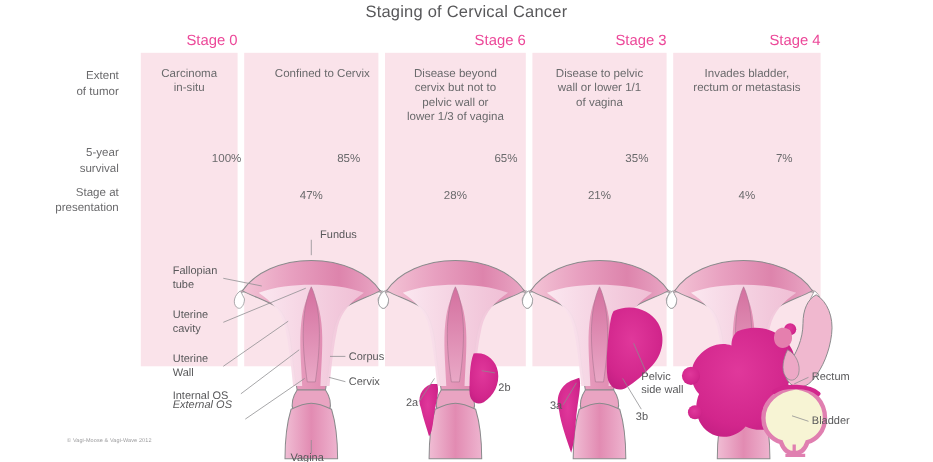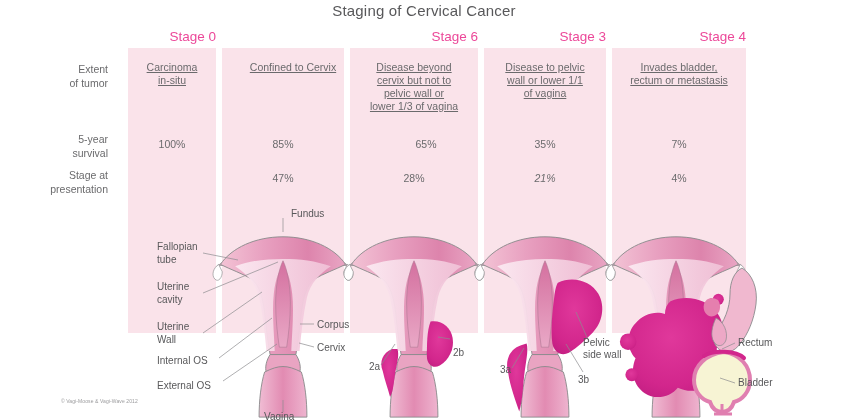--- a/index.html
+++ b/index.html
@@ -14,22 +14,22 @@
     font-size:15px;color:#58585a;letter-spacing:.2px;
   }
   .col-head{
     position:absolute;top:29px;text-align:right;font-size:13.5px;color:#ec4899;
   }
   .band{position:absolute;top:48px;height:285px;background:#fae3ea;}
   .cell{
     position:absolute;text-align:center;font-size:10.5px;color:#6a6a6c;
     line-height:13px;
   }
-  .cell.r0{top:61px;text-decoration:underline;}
-  .cell.r1{top:138px;}
+  .cell.r0{top:61px;}
+  .cell.r1{top:138px;padding-left:34px;}
   .cell.r2{top:172px;}
   .rowlab{
     position:absolute;text-align:right;font-size:10.5px;color:#6a6a6c;
     line-height:14px;width:96px;left:12px;
   }
   .anno{position:absolute;font-size:10px;color:#58585a;line-height:13px;white-space:nowrap;}
   svg{position:absolute;left:0;top:0;}
   .lead{stroke:#8d8d8f;stroke-width:.7;fill:none;}
 </style>
 </head>
@@ -78,21 +78,21 @@
 
   <div class="cell r1" style="left:128px;width:88px;">100%</div>
   <div class="cell r1" style="left:222px;width:122px;">85%</div>
   <div class="cell r1" style="left:350px;width:152px;">65%</div>
   <div class="cell r1" style="left:484px;width:122px;">35%</div>
   <div class="cell r1" style="left:612px;width:134px;">7%</div>
 
   <div class="cell r2" style="left:128px;width:88px;"></div>
   <div class="cell r2" style="left:222px;width:122px;">47%</div>
   <div class="cell r2" style="left:350px;width:128px;">28%</div>
-  <div class="cell r2" style="left:484px;width:122px;font-style:italic;">21%</div>
+  <div class="cell r2" style="left:484px;width:122px;">21%</div>
   <div class="cell r2" style="left:612px;width:134px;">4%</div>
 
   <svg width="848" height="420">
     <defs>
       <linearGradient id="gBody" x1="0" y1="0" x2="1" y2="0">
         <stop offset="0%" stop-color="#f3c3d5"></stop>
         <stop offset="35%" stop-color="#e8a0c0"></stop>
         <stop offset="70%" stop-color="#dd84ac"></stop>
         <stop offset="100%" stop-color="#e9a6c4"></stop>
       </linearGradient>
@@ -243,21 +243,21 @@
   </svg>
 
   <div class="anno" style="left:267px;top:207px;margin-left:24px;">Fundus</div>
   <div class="anno" style="left:157px;top:240px;white-space:pre-line;text-align:left;">Fallopian
 tube</div>
   <div class="anno" style="left:157px;top:280px;white-space:pre-line;text-align:left;">Uterine
 cavity</div>
   <div class="anno" style="left:157px;top:320px;white-space:pre-line;text-align:left;">Uterine
 Wall</div>
   <div class="anno" style="left:157px;top:354px;">Internal OS</div>
-  <div class="anno" style="left:157px;top:379px;">External OS</div>
+  <div class="anno" style="left:157px;top:362px;font-style:italic;">External OS</div>
   <div class="anno" style="left:317px;top:318px;">Corpus</div>
   <div class="anno" style="left:317px;top:341px;">Cervix</div>
   <div class="anno" style="left:264px;top:410px;">Vagina</div>
 
   <div class="anno" style="left:369px;top:360px;">2a</div>
   <div class="anno" style="left:453px;top:331px;margin-top:15px;">2b</div>
   <div class="anno" style="left:500px;top:363px;">3a</div>
   <div class="anno" style="left:578px;top:373px;">3b</div>
   <div class="anno" style="left:583px;top:337px;white-space:pre-line;line-height:12px;">Pelvic
 side wall</div>

